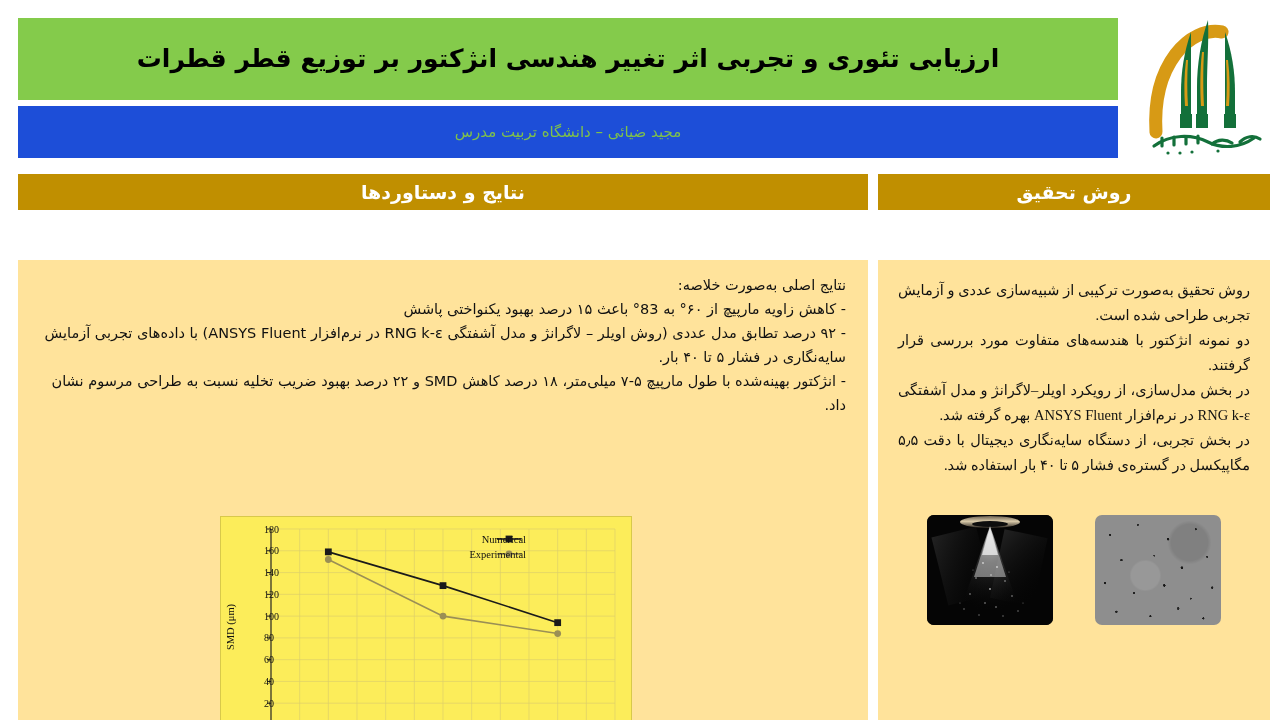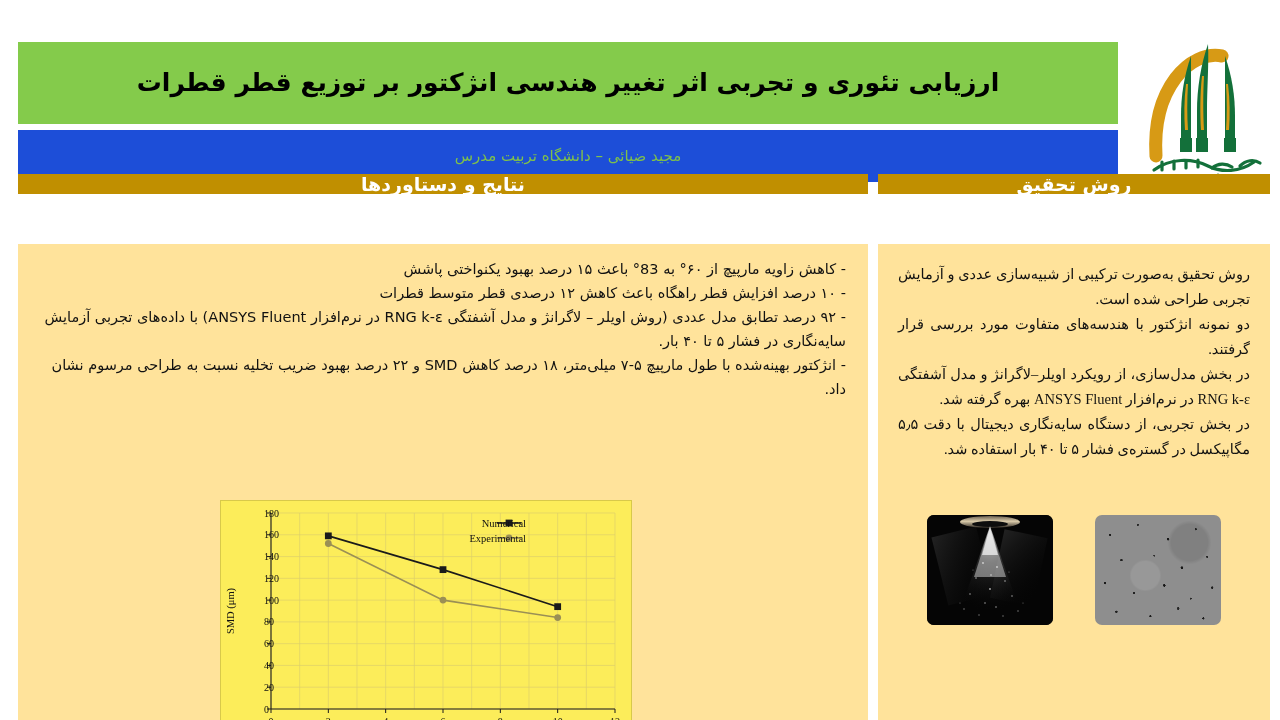--- a/index.html
+++ b/index.html
@@ -14,21 +14,20 @@
     overflow: hidden;
     font-family: "DejaVu Sans", "Liberation Sans", sans-serif;
   }
 
   
   #poster-header {
     position: absolute;
     left: 0; top: 0;
     width: 1280px;
     height: 166px;
-    margin-top: 24px;
   }
   #title-banner {
     position: absolute;
     left: 18px; top: 18px;
     width: 1100px;
     height: 82px;
     background: #84cb4b;
     display: flex;
     align-items: center;
     justify-content: center;
@@ -66,21 +65,21 @@
     left: 1146px; top: 6px;
     width: 124px;
     height: 156px;
   }
   #university-logo svg { display: block; }
 
   
   .panel { position: absolute; }
   .panel-header {
     background: #c08f00;
-    height: 20px;
+    height: 36px;
     display: flex;
     align-items: center;
     justify-content: center;
   }
   .panel-header-text {
     color: #ffffff;
     font-size: 19px;
     font-weight: bold;
     direction: rtl;
   }
@@ -235,22 +234,22 @@
   </div>
 </div>
 
 <div class="panel" id="panel-results">
   <div class="panel-header">
     <span class="panel-header-text">نتایج و دستاوردها</span>
   </div>
   <div class="panel-body">
 
     <div id="results-text" class="rtl-text">
+      <p>نتایج اصلی به‌صورت خلاصه:</p>
       <p>- کاهش زاویه مارپیچ از ۶۰° به 83° باعث ۱۵ درصد بهبود یکنواختی پاشش</p>
-      <p>- ۱۰ درصد افزایش قطر راهگاه باعث کاهش ۱۲ درصدی قطر متوسط قطرات</p>
       <p>- ۹۲ درصد تطابق مدل عددی (روش اویلر – لاگرانژ و مدل آشفتگی RNG k-ε در نرم‌افزار ANSYS Fluent) با داده‌های تجربی آزمایش سایه‌نگاری در فشار ۵ تا ۴۰ بار.</p>
       <p>- انژکتور بهینه‌شده با طول مارپیچ ۵-۷ میلی‌متر، ۱۸ درصد کاهش SMD و ۲۲ درصد بهبود ضریب تخلیه نسبت به طراحی مرسوم نشان داد.</p>
     </div>
 
     <div id="smd-chart">
       <svg id="chart-svg" width="410" height="248" viewBox="0 0 410 248" xmlns="http://www.w3.org/2000/svg">
           <line x1="50" y1="208" x2="394" y2="208" stroke="#ded06a" stroke-width="0.7"></line>
           <line x1="50" y1="186.22222222222223" x2="394" y2="186.22222222222223" stroke="#ded06a" stroke-width="0.7"></line>
           <line x1="50" y1="164.44444444444446" x2="394" y2="164.44444444444446" stroke="#ded06a" stroke-width="0.7"></line>
           <line x1="50" y1="142.66666666666669" x2="394" y2="142.66666666666669" stroke="#ded06a" stroke-width="0.7"></line>

